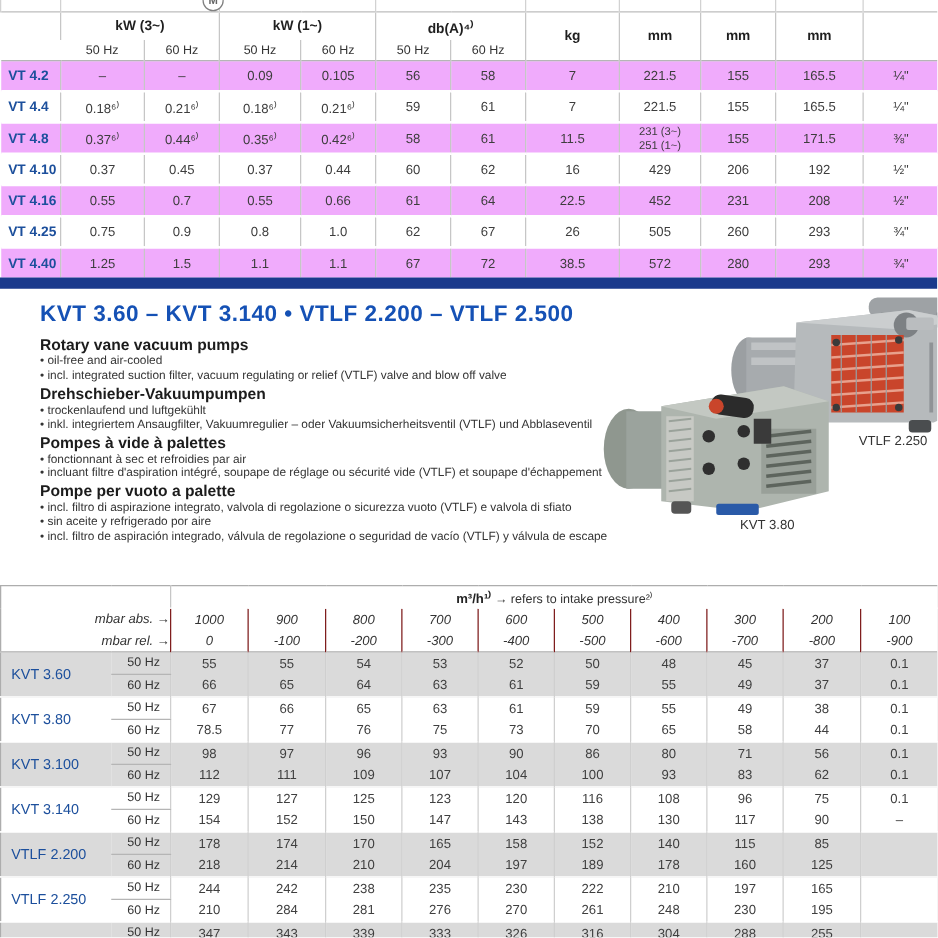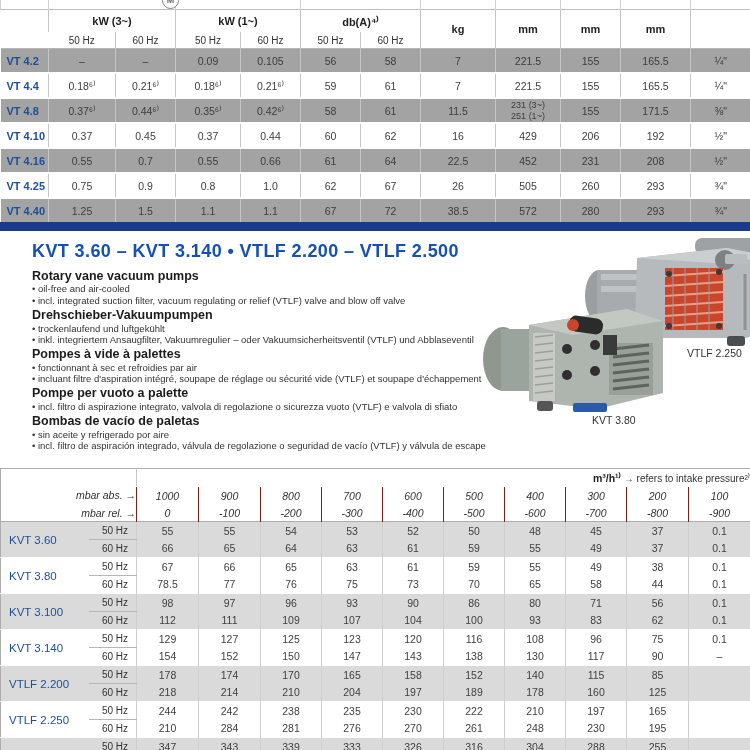--- a/index.html
+++ b/index.html
@@ -11,21 +11,21 @@
   table{border-collapse:collapse;table-layout:fixed;width:750px;}
   .spec-table td,.spec-table th{font-size:10.5px;text-align:center;vertical-align:middle;
         padding:0;border-left:1px solid #c6c6c6;}
   .spec-table td:first-child,.spec-table th:first-child{border-left:none;}
   .spec-table .sliver td{height:9px;border-left:1px solid #d2d2d2;}
   .spec-table .grp th{height:22px;font-weight:bold;color:#1f1f1f;font-size:11px;
         border-top:1px solid #bdbdbd;}
   .spec-table .hzrow th{height:16px;font-weight:normal;color:#333;font-size:10px;}
   .spec-table tbody td{height:23px;border-bottom:2px solid #fff;border-top:1px solid #b5b5b5;}
   .spec-table tbody tr+tr td{border-top:none;}
-  .spec-table tbody tr.gray td{background:#a3a3a3;}
+  .spec-table tbody tr.gray td{background:#f0abfc;}
   .spec-table td.model{font-weight:bold;color:#1c4f9c;text-align:left;padding-left:6px;font-size:11px;}
   .spec-table td.two-line{white-space:pre-line;font-size:9px;line-height:1.15;}
   .motor-icon{position:absolute;left:162px;top:-8px;width:15px;height:15px;border:1.5px solid #808080;
         border-radius:50%;background:#fff;font-size:9px;font-weight:bold;color:#666;
         text-align:center;line-height:14px;}
 
   .band{position:absolute;left:0;top:222px;width:750px;height:9px;background:#1a3a8c;}
 
   
   .mid{position:absolute;left:0;top:231px;width:750px;height:236px;margin-left:24px;}
@@ -38,21 +38,21 @@
   .products{position:absolute;left:0;top:0;width:750px;height:236px;pointer-events:none;}
   .photo{position:absolute;}
   .plabel{position:absolute;font-size:10.5px;color:#333;white-space:nowrap;}
 
   
   .flow-wrap{position:absolute;left:0;top:468px;width:750px;}
   .flow-table{border:1px solid #adadad;}
   .flow-table td,.flow-table th{font-size:10.5px;padding:0;vertical-align:middle;}
   .flow-table thead td,.flow-table thead th{height:17px;}
   .flow-table .vline{border-left:1px solid #c6c6c6;}
-  .unit-cell{text-align:right;padding-left:90px;font-size:11px;color:#222;
+  .unit-cell{text-align:center;padding-left:90px;font-size:11px;color:#222;
         border-bottom:1px solid #fff;}
   .unit-cell .u{font-weight:bold;}
   .unit-cell .n{font-weight:normal;font-size:10px;color:#333;}
   .mlabel{font-style:italic;text-align:right;padding-right:8px;color:#333;font-size:10.5px;margin-top:21px;}
   .mcell{font-style:italic;text-align:center;color:#333;}
   .flow-table tbody td{height:17px;text-align:center;color:#3f3f3f;}
   .flow-table tbody tr.gray td{background:#dadada;}
   .flow-table tbody td.fmodel{font-weight:normal;color:#1c4f9c;text-align:left;padding-left:8px;
         font-size:11.5px;}
   .flow-table tbody td.hz{font-size:10px;color:#333;text-align:right;padding-right:8px;}
@@ -228,21 +228,20 @@
         <div class="lang-bullet">oil-free and air-cooled</div>
         <div class="lang-bullet">incl. integrated suction filter, vacuum regulating or relief (VTLF) valve and blow off valve</div>
         <div class="lang-title">Drehschieber-Vakuumpumpen</div>
         <div class="lang-bullet">trockenlaufend und luftgekühlt</div>
         <div class="lang-bullet">inkl. integriertem Ansaugfilter, Vakuumregulier – oder Vakuumsicherheitsventil (VTLF) und Abblaseventil</div>
         <div class="lang-title">Pompes à vide à palettes</div>
         <div class="lang-bullet">fonctionnant à sec et refroidies par air</div>
         <div class="lang-bullet">incluant filtre d'aspiration intégré, soupape de réglage ou sécurité vide (VTLF) et soupape d'échappement</div>
         <div class="lang-title">Pompe per vuoto a palette</div>
         <div class="lang-bullet">incl. filtro di aspirazione integrato, valvola di regolazione o sicurezza vuoto (VTLF) e valvola di sfiato</div>
-        <div class="lang-title">Bombas de vacío de paletas</div>
         <div class="lang-bullet">sin aceite y refrigerado por aire</div>
         <div class="lang-bullet">incl. filtro de aspiración integrado, válvula de regolazione o seguridad de vacío (VTLF) y válvula de escape</div>
       </div>
 
     <div class="products">
 
       <svg class="photo" style="left:553px;top:3px;" width="197" height="118" viewBox="0 0 197 118">
         <rect x="118" y="4" width="66" height="16" rx="7" fill="#9ea2a5"></rect>
         <rect x="128" y="16" width="8" height="12" fill="#8f9396"></rect>
           <rect x="172" y="16" width="8" height="12" fill="#8f9396"></rect>

